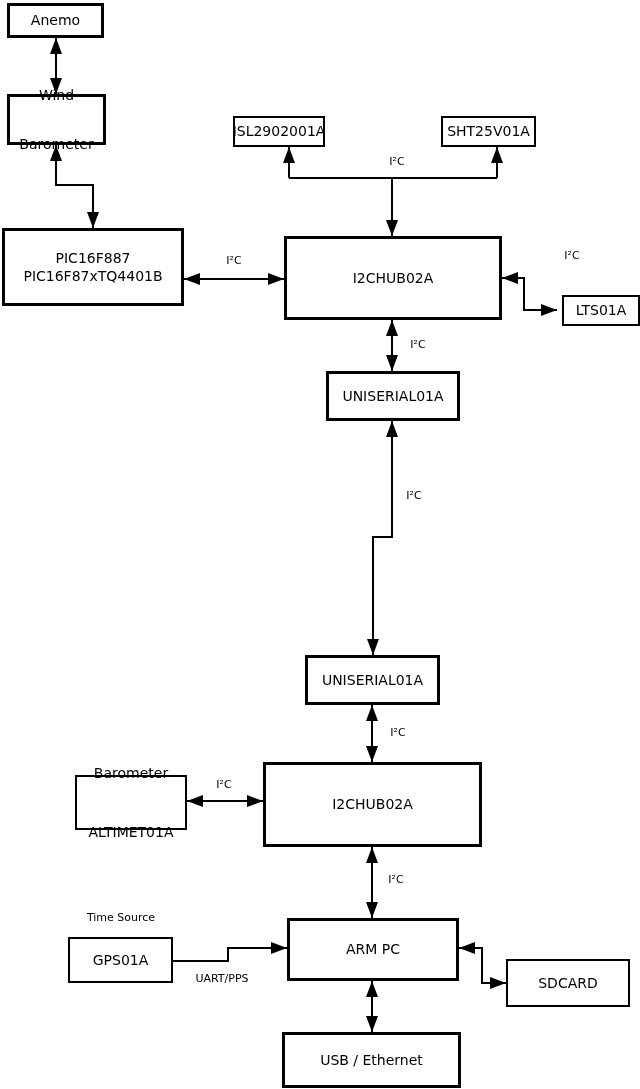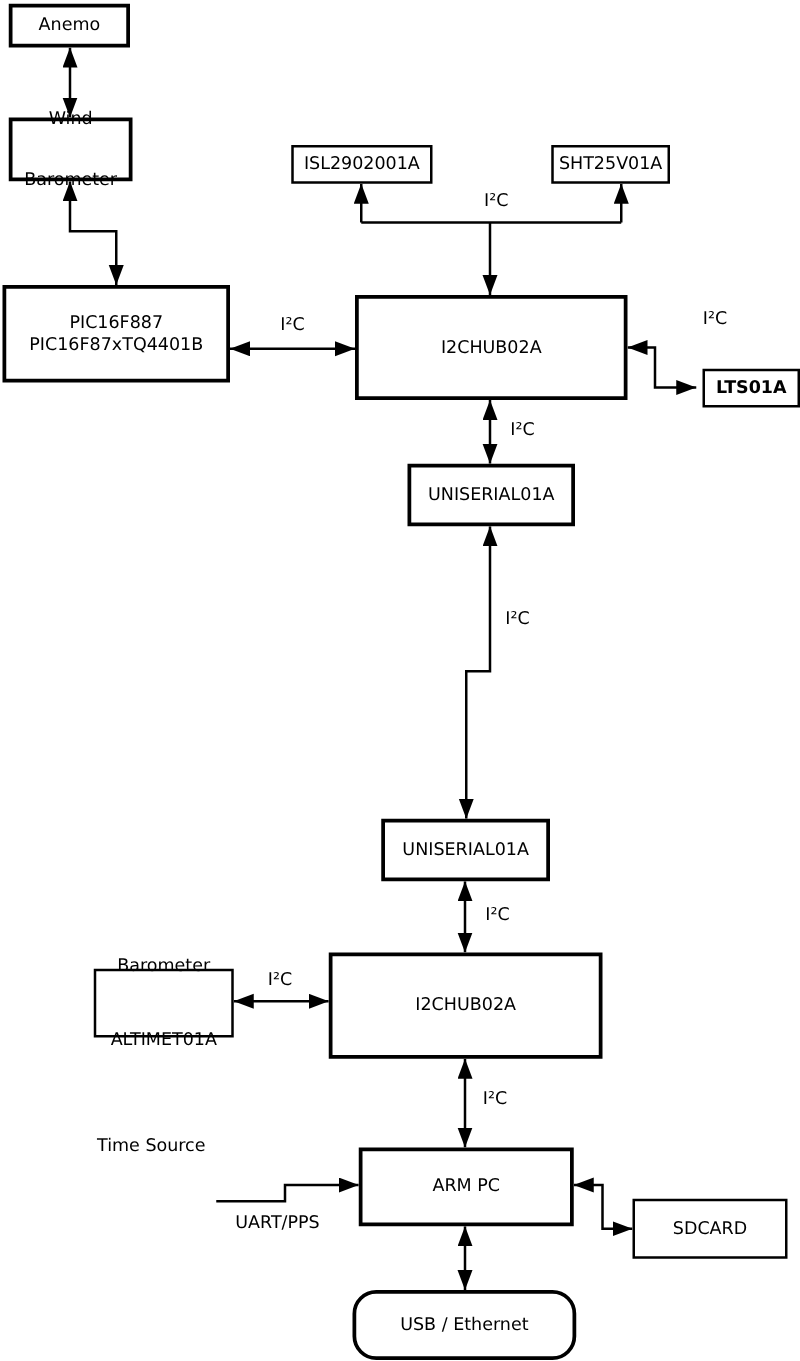--- a/index.html
+++ b/index.html
@@ -28,21 +28,21 @@
     justify-content: center;
     text-align: center;
     font-size: 14px;
     line-height: 1.3;
     z-index: 2;
   }
   .node.thick { border-width: 3px; }
   .edge-label {
     position: absolute;
     transform: translate(-50%, -50%);
-    font-size: 14px;
+    font-size: 11px;
     white-space: nowrap;
     z-index: 3;
     background: transparent;
   }
 </style>
 </head>
 <body>
 
 <div id="canvas">
 
@@ -79,33 +79,33 @@
   <div class="node thick" style="left:7px; top:94px; width:99px; height:51px;gap:31px;">
     <span>Wind</span>
     <span>Barometer</span>
   </div>
 
   <div class="node thick" style="left:2px; top:228px; width:182px; height:78px;">
     <span>PIC16F887</span>
     <span>PIC16F87xTQ4401B</span>
   </div>
 
-  <div class="node" style="left:233px; top:116px; width:113px; height:31px;">
+  <div class="node" style="left:233px; top:116px; width:92px; height:31px;">
     <span>ISL2902001A</span>
   </div>
 
   <div class="node" style="left:441px; top:116px; width:95px; height:31px;">
     <span>SHT25V01A</span>
   </div>
 
   <div class="node thick" style="left:284px; top:236px; width:218px; height:84px;">
     <span>I2CHUB02A</span>
   </div>
 
-  <div class="node" style="left:562px; top:295px; width:78px; height:31px;font-weight:bold;">
+  <div class="node" style="left:562px; top:295px; width:78px; height:31px;">
     <span>LTS01A</span>
   </div>
 
   <div class="node thick" style="left:326px; top:371px; width:134px; height:50px;">
     <span>UNISERIAL01A</span>
   </div>
 
   <div class="node thick" style="left:305px; top:655px; width:135px; height:50px;">
     <span>UNISERIAL01A</span>
   </div>
@@ -116,26 +116,29 @@
 
   <div class="node" style="left:75px; top:775px; width:112px; height:55px;gap:40px;">
     <span>Barometer</span>
     <span>ALTIMET01A</span>
   </div>
 
   <div class="node thick" style="left:287px; top:918px; width:172px; height:63px;">
     <span>ARM PC</span>
   </div>
 
+  <div class="node" style="left:68px; top:937px; width:105px; height:46px;">
+    <span>GPS01A</span>
+  </div>
 
   <div class="node" style="left:506px; top:959px; width:124px; height:48px;">
     <span>SDCARD</span>
   </div>
 
-  <div class="node thick" style="left:282px; top:1032px; width:179px; height:56px;border-radius:19px;">
+  <div class="node thick" style="left:282px; top:1032px; width:179px; height:56px;">
     <span>USB / Ethernet</span>
   </div>
 
   <span class="edge-label" style="left:234px; top:260px;">I²C</span>
   <span class="edge-label" style="left:397px; top:161px;">I²C</span>
   <span class="edge-label" style="left:572px; top:255px;">I²C</span>
   <span class="edge-label" style="left:418px; top:344px;">I²C</span>
   <span class="edge-label" style="left:414px; top:495px;">I²C</span>
   <span class="edge-label" style="left:398px; top:732px;">I²C</span>
   <span class="edge-label" style="left:224px; top:784px;">I²C</span>

